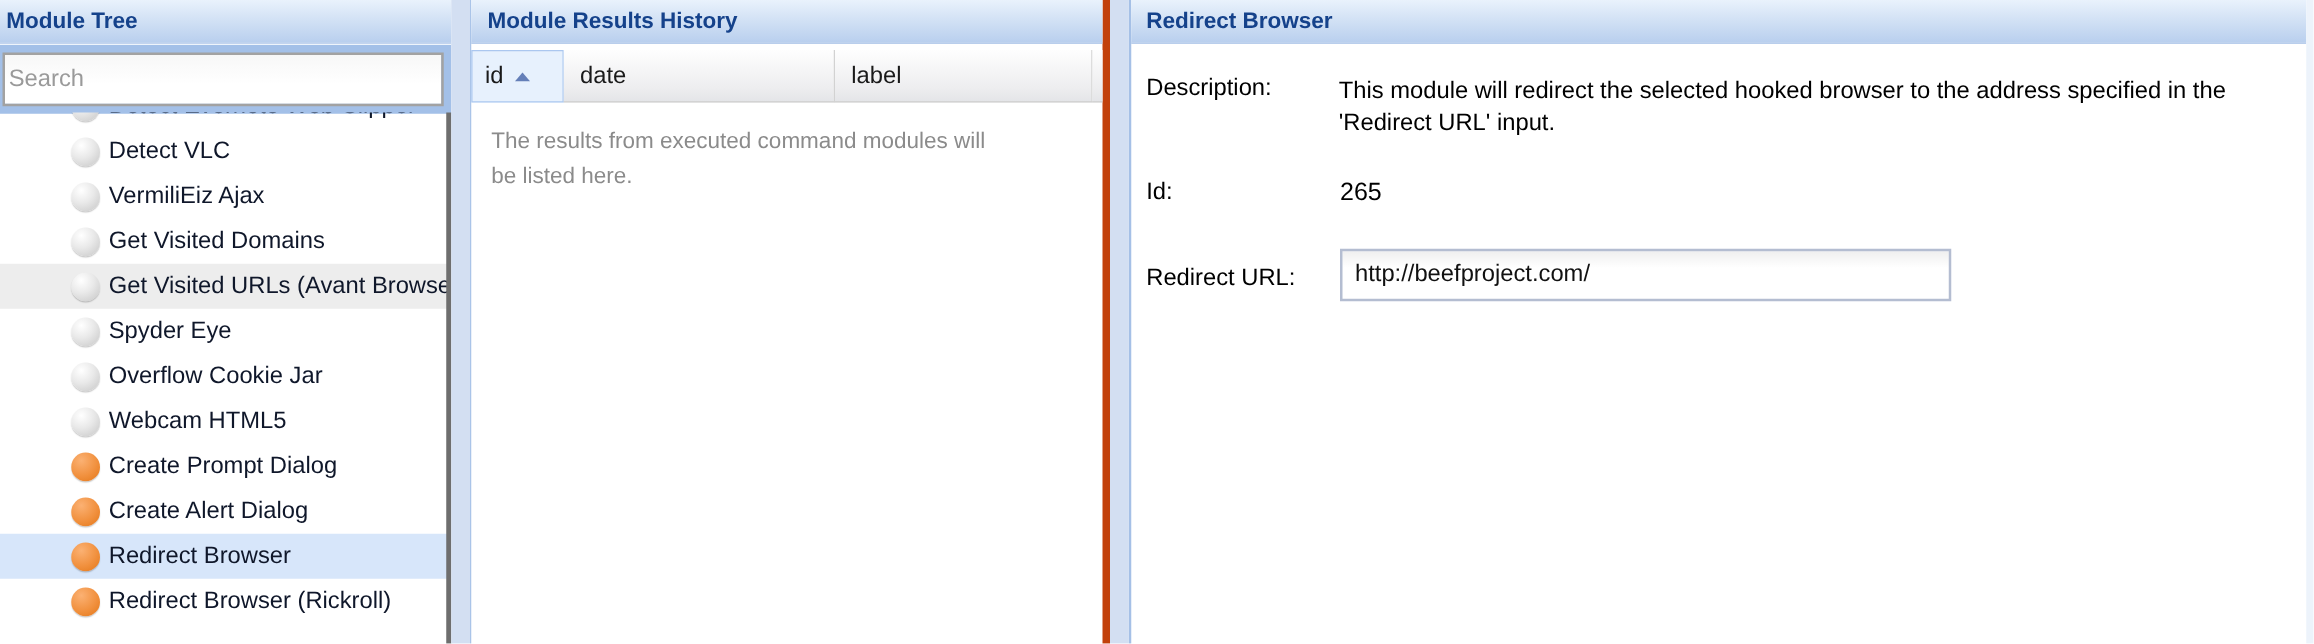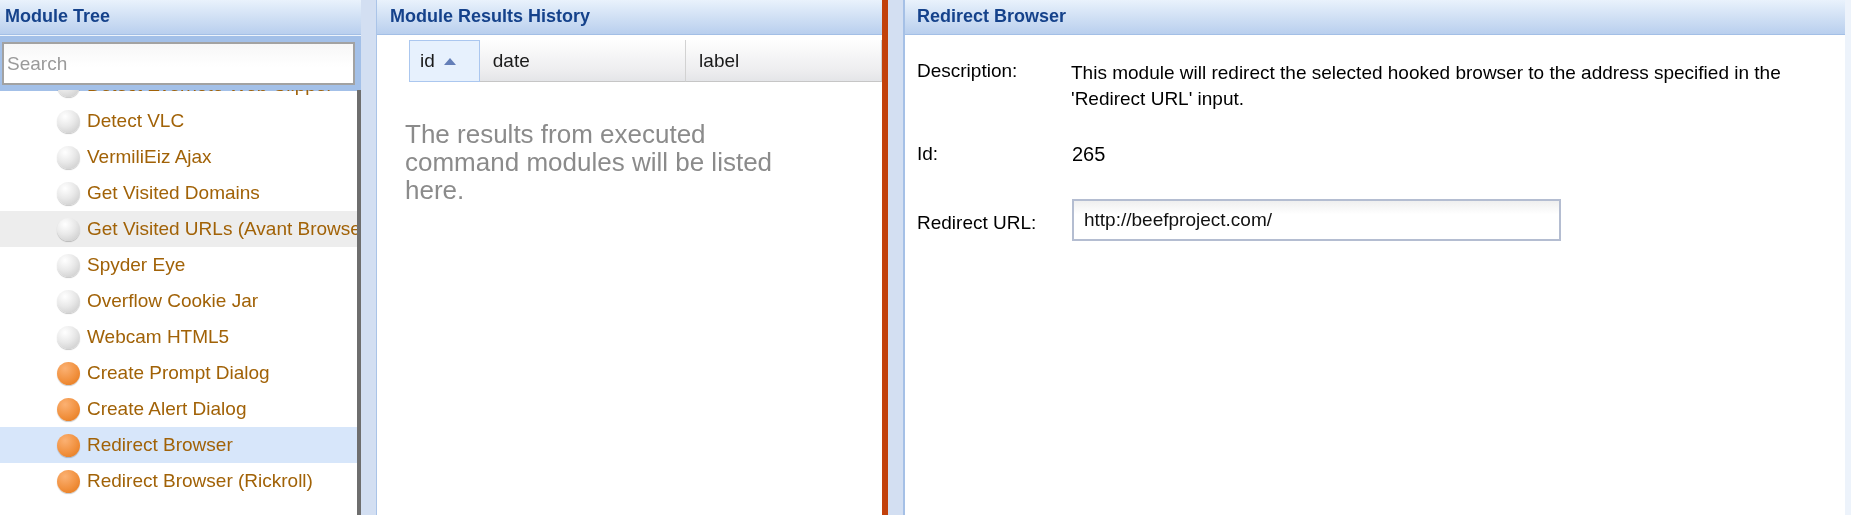--- a/index.html
+++ b/index.html
@@ -34,36 +34,36 @@
   
   #list-viewport{position:absolute; top:90px; left:0; right:0; bottom:0; overflow:hidden;}
   #module-list{margin-top:-23px;}
   .mrow{height:36px; display:flex; align-items:center; white-space:nowrap; overflow:hidden;}
   .mrow.hover{background:#ededed;}
   .mrow.selected{background:#d7e6fa;}
   .ball{width:23px; height:23px; border-radius:50%; margin-left:57px; flex:0 0 auto;
         box-shadow:0 1px 1px rgba(0,0,0,0.22);}
   .ball.gray{background:radial-gradient(circle at 35% 28%, #ffffff, #e9e9e9 45%, #cfcfcf 85%);}
   .ball.orange{background:radial-gradient(circle at 35% 28%, #fbb173, #f1913f 55%, #e67c20 90%);}
-  .mrow .lbl{margin-left:7px; font-size:19px; color:#a16207;}
+  .mrow .lbl{margin-left:7px; font-size:19px; color:#0f172a;}
   #left-scrollbar{position:absolute; top:90px; bottom:0; right:0; width:4px; background:#6e6e6e;}
 
   
-  #grid-header{position:absolute; top:40px; left:0; right:0; height:42px; display:flex;padding-left:32px;}
+  #grid-header{position:absolute; top:40px; left:0; right:0; height:42px; display:flex;}
   .gcell{box-sizing:border-box; display:flex; align-items:center; font-size:19px; color:#1a1a1a;
          background:linear-gradient(to bottom,#fefefe,#ededef 75%, #e4e5e8);
          border-right:1px solid #d2d2d2; border-bottom:1px solid #c6c6c6; padding-left:13px;}
   .gcell.sorted{background:#e7f1fd; border:1px solid #abc7ef; padding-left:10px;}
   .col-0{width:74px;}
   .col-1{width:217px;}
   .col-2{width:206px;}
   .c-fill{flex:1; order:99; padding-left:0; border-right:none;}
   .arrow-up{width:0; height:0; border-left:6px solid transparent; border-right:6px solid transparent;
             border-bottom:7px solid #647fb8; margin-left:9px;}
-  #grid-empty{position:absolute; top:120px; left:16px; width:400px; font-size:26px; line-height:28px; color:#8b8b8b;margin-left:12px;}
+  #grid-empty{position:absolute; top:98px; left:16px; width:400px; font-size:18px; line-height:28px; color:#8b8b8b;}
 
   
   .fld-label{position:absolute; left:12px; font-size:19px; color:#000; white-space:nowrap;}
   #desc-label{top:60px;}
   #desc-value{position:absolute; left:166px; top:60px; width:765px; font-size:19px; line-height:26px; color:#000;}
   #id-label{top:143px;}
   #id-value{position:absolute; left:167px; top:143px; font-size:20px; color:#000;}
   #url-label{top:212px;}
   #url-input{position:absolute; left:167px; top:199px; width:489px; height:42px; box-sizing:border-box;
              border:2px solid #b4bdd1; font-family:"Liberation Sans",sans-serif; font-size:19px;

